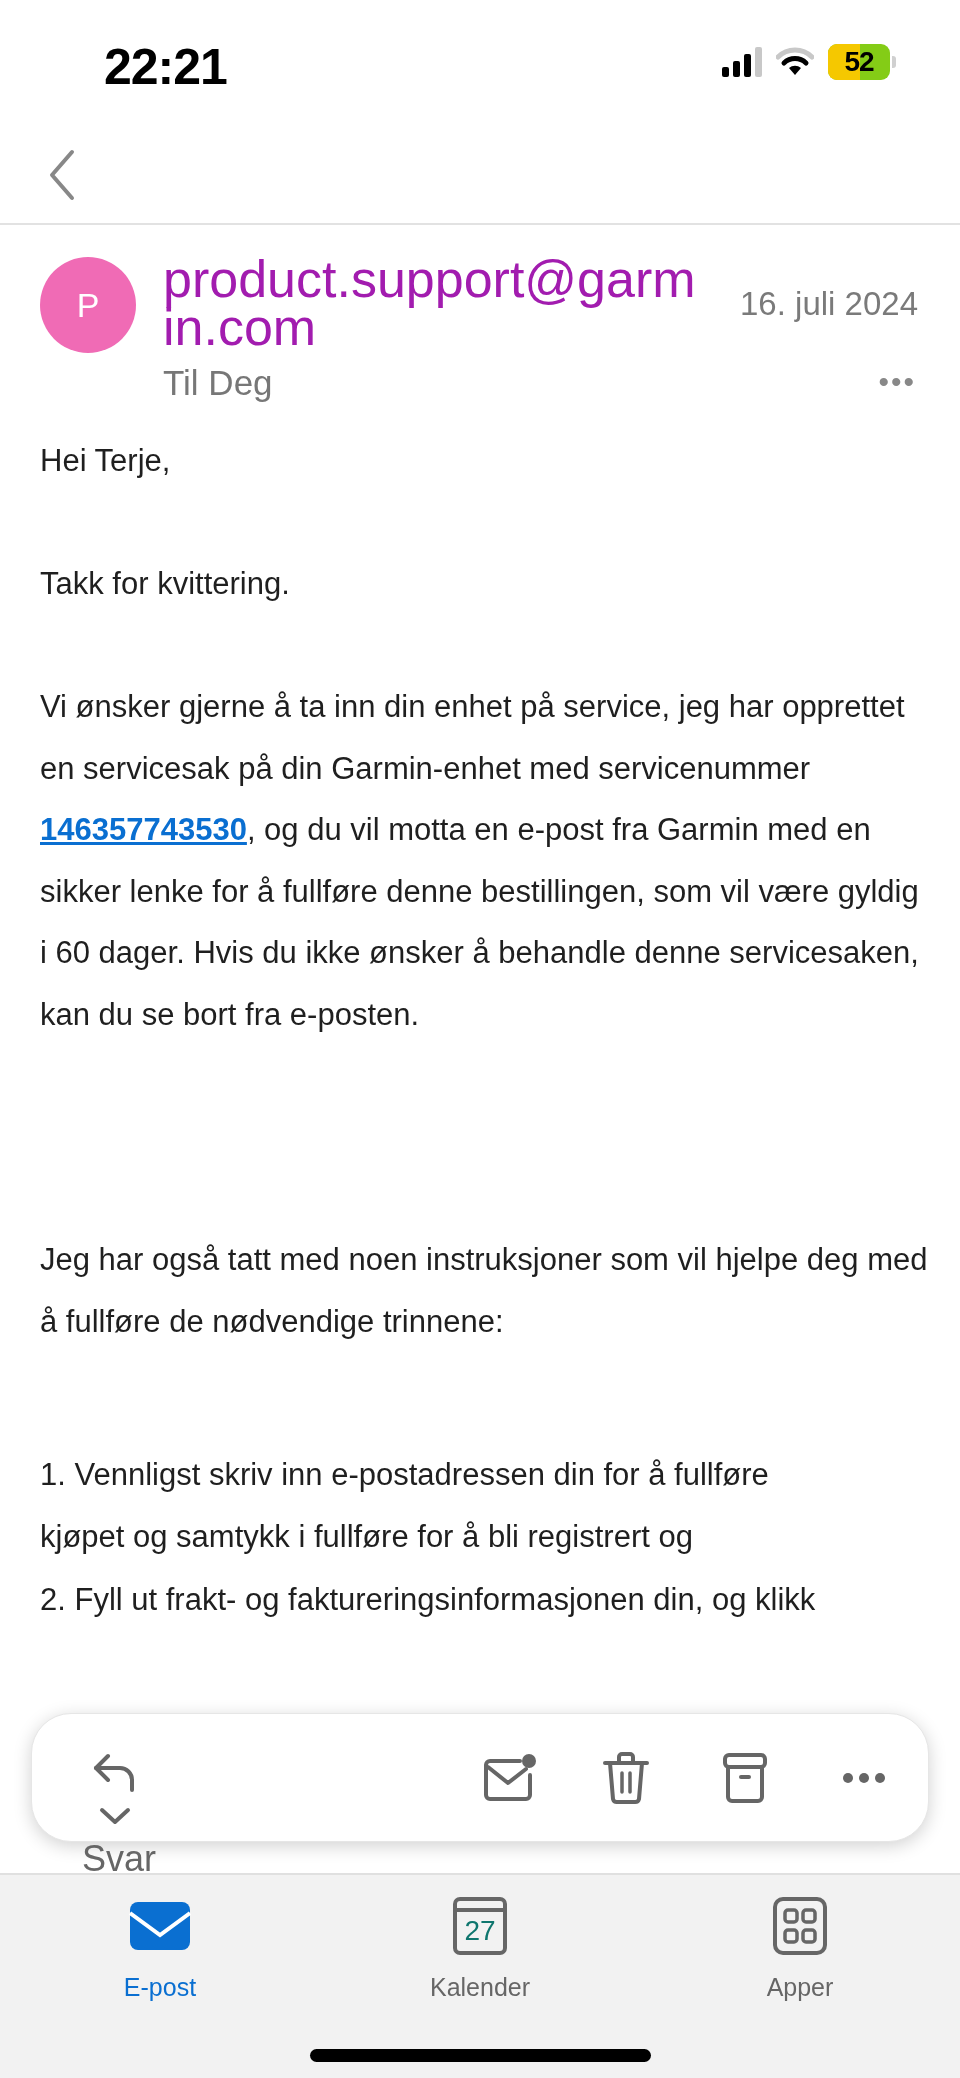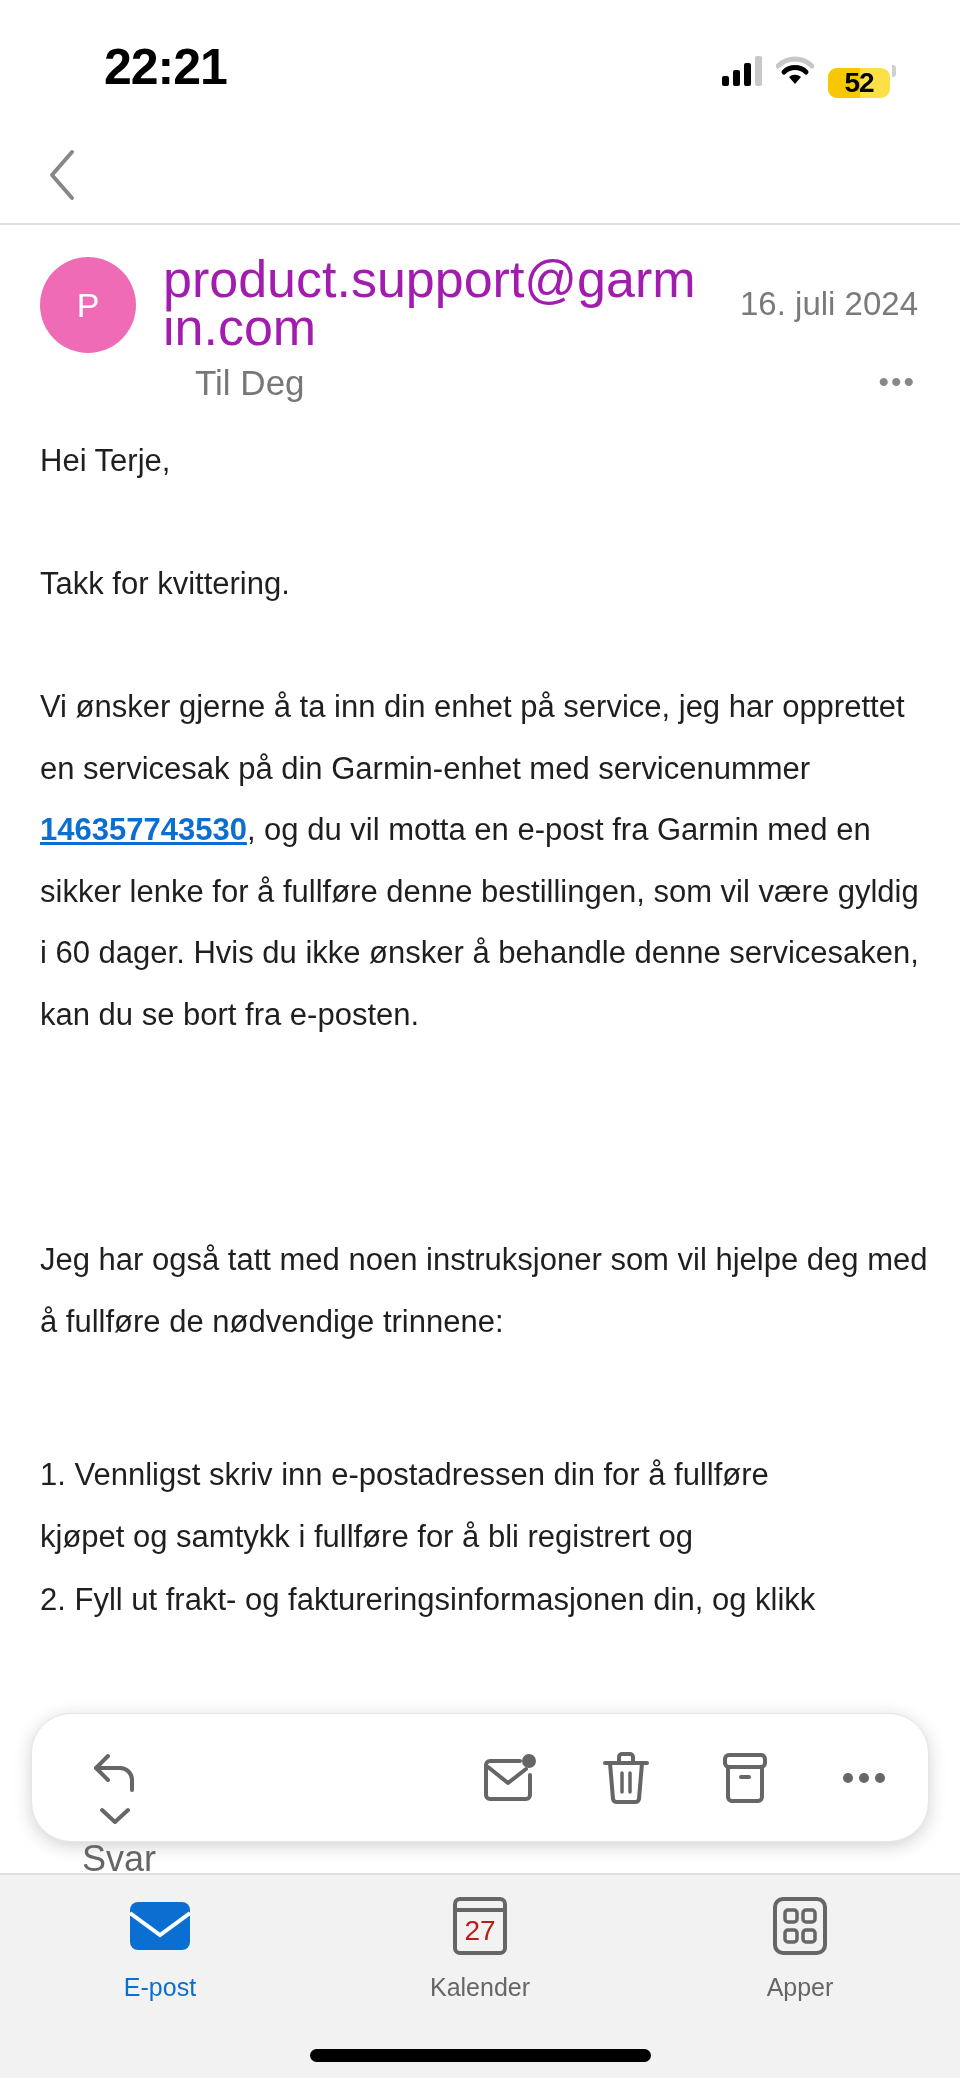--- a/index.html
+++ b/index.html
@@ -5,32 +5,32 @@
   * { box-sizing: border-box; margin: 0; padding: 0; }
   html, body { width: 960px; height: 2078px; background: #ffffff; overflow: hidden; }
   body { font-family: "Liberation Sans", sans-serif; color: #1a1a1a; position: relative; }
 
   .status-bar { position: absolute; top: 0; left: 0; width: 960px; height: 130px; }
   .status-time { position: absolute; left: 104px; top: 38px; font-size: 50px; font-weight: 700; color: #000; letter-spacing: -1px; }
   .status-icons { position: absolute; right: 64px; top: 44px; display: flex; align-items: center; gap: 14px; }
   .signal { display: flex; align-items: flex-end; gap: 4px; height: 30px; }
   .signal span { width: 7px; background: #000; border-radius: 2px; }
   .signal span.dim { background: #c8c8c8; }
-  .battery { position: relative; width: 62px; height: 30px; border-radius: 9px; background: #fde047; overflow: hidden; display: flex; align-items: center; justify-content: center; margin-top: 24px; }
+  .battery { position: relative; width: 62px; height: 36px; border-radius: 9px; background: #84cc16; overflow: hidden; display: flex; align-items: center; justify-content: center; }
   .battery .fill { position: absolute; left: 0; top: 0; bottom: 0; width: 52%; background: #f5c800; }
   .battery .num { position: relative; font-size: 28px; font-weight: 700; color: #000; letter-spacing: -1px; }
   .battery-tip { width: 4px; height: 12px; background: #d0d0d0; border-radius: 0 3px 3px 0; margin-left: -12px; }
 
   .nav-bar { position: absolute; top: 130px; left: 0; width: 960px; height: 95px; border-bottom: 2px solid #e2e2e2; }
   .back-btn { position: absolute; left: 36px; top: 10px; width: 50px; height: 70px; display: flex; align-items: center; justify-content: center; }
 
   .header { position: absolute; top: 225px; left: 0; width: 960px; height: 200px; }
   .avatar { position: absolute; left: 40px; top: 32px; width: 96px; height: 96px; border-radius: 50%; background: #f06bb5; color: #fff; font-size: 34px; display: flex; align-items: center; justify-content: center; }
   .sender { position: absolute; left: 163px; top: 30px; width: 540px; font-size: 52px; line-height: 48px; color: #a21caf; word-break: break-all; }
-  .recipient { position: absolute; left: 163px; top: 138px; font-size: 35px; color: #777; margin-left: 32px; }
+  .recipient { position: absolute; left: 163px; top: 138px; font-size: 35px; color: #777; }
   .date { position: absolute; right: 42px; top: 60px; font-size: 33px; color: #7a7a7a; }
   .more-small { position: absolute; right: 44px; top: 140px; font-size: 30px; color: #888; letter-spacing: 2px; }
 
   .body { position: absolute; top: 430px; left: 40px; width: 890px; font-size: 31px; line-height: 61.5px; color: #1f1f1f; }
   .body p { margin: 0; }
   .body .gap { height: 61.5px; }
   .body .gap2 { height: 92px; }
   .body a { color: #0a6fd1; font-weight: 700; text-decoration: underline; }
 
   .action-bar { position: absolute; left: 31px; top: 1713px; width: 898px; height: 129px; background: #fff; border-radius: 40px; box-shadow: 0 4px 18px rgba(0,0,0,0.18); border: 1px solid #e6e6e6; }
@@ -152,21 +152,21 @@
       </svg>
     </div>
     <div class="label">E-post</div>
   </div>
   <div class="tab" style="left:380px">
     <div class="icon" style="position:relative">
       <svg width="54" height="58" viewBox="0 0 54 58">
         <rect x="2" y="2" width="50" height="54" rx="5" stroke="#666" stroke-width="4" fill="none"></rect>
         <path d="M2 13 H52" stroke="#666" stroke-width="4"></path>
       </svg>
-      <span style="position:absolute;top:22px;left:0;right:0;font-size:28px;color:#b91c1c;">27</span>
+      <span style="position:absolute;top:22px;left:0;right:0;font-size:28px;color:#0f766e;">27</span>
     </div>
     <div class="label">Kalender</div>
   </div>
   <div class="tab" style="left:700px">
     <div class="icon">
       <svg width="54" height="58" viewBox="0 0 54 58">
         <rect x="2" y="2" width="50" height="54" rx="8" stroke="#666" stroke-width="4" fill="none"></rect>
         <rect x="12" y="13" width="12" height="12" rx="3" stroke="#666" stroke-width="3.5" fill="none"></rect>
         <rect x="30" y="13" width="12" height="12" rx="3" stroke="#666" stroke-width="3.5" fill="none"></rect>
         <rect x="12" y="33" width="12" height="12" rx="3" stroke="#666" stroke-width="3.5" fill="none"></rect>

